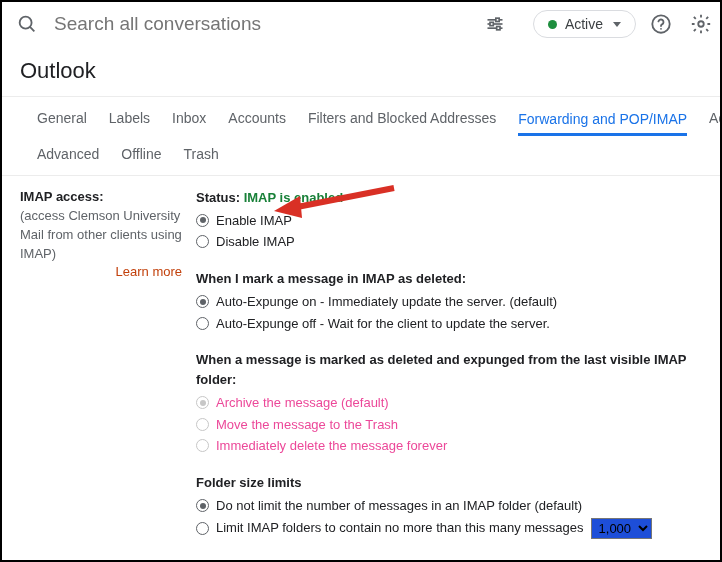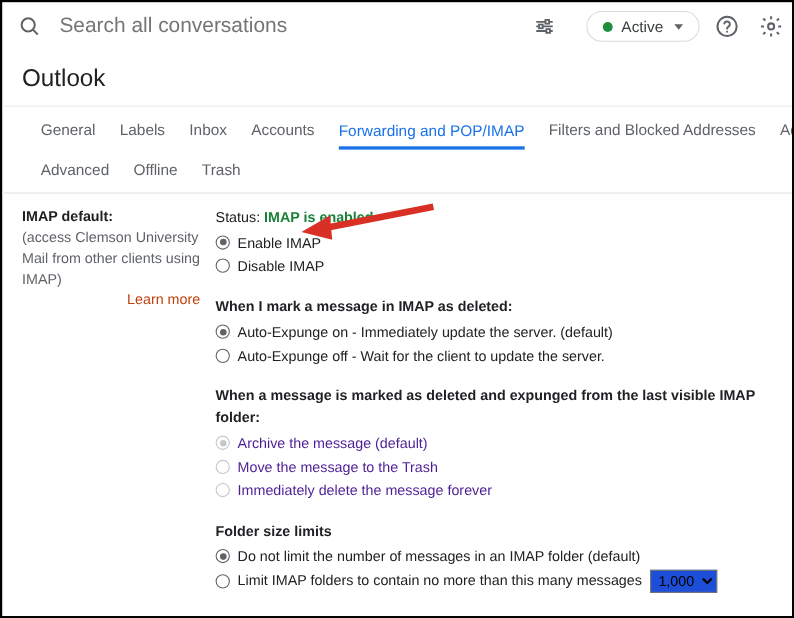--- a/index.html
+++ b/index.html
@@ -100,30 +100,30 @@
   .left-col .desc { color:#5f6368; }
   .left-col .link { color:#c2410c; cursor:pointer;text-align:right; }
   .right-col {
     flex:1;
     font-size:13px;
     line-height:1.5;
     padding-top:4px;
     padding-right:6px;
   }
   .status-line { margin-bottom:2px; }
-  .status-line b { font-weight:normal;text-align:right; }
+  .status-line b { font-weight:bold;text-align:right; }
   .status-green { color:#188038; font-weight:bold; }
   .opt-row {
     display:flex;
     align-items:center;
     gap:7px;
     padding:1px 0;
     color:#202124;
   }
-  .opt-row.disabled { color:#4c1d95; }
+  .opt-row.disabled { color:#ec4899; }
   .radio {
     width:13px;height:13px;
     border:1.5px solid #5f6368;
     border-radius:50%;
     display:inline-flex;
     align-items:center;
     justify-content:center;
     flex-shrink:0;
   }
   .radio.selected::after{
@@ -192,35 +192,35 @@
 </div>
 
 <div class="settings-title">Outlook</div>
 
 <div class="tabs">
   <div class="tabs-row" id="tabs-row-1">
       <span class="tab">General</span>
       <span class="tab">Labels</span>
       <span class="tab">Inbox</span>
       <span class="tab">Accounts</span>
+      <span class="tab">Filters and Blocked Addresses</span>
       <span class="tab active">Forwarding and POP/IMAP</span>
-      <span class="tab">Filters and Blocked Addresses</span>
       <span class="tab">Add-ons</span>
     </div>
   <div class="tabs-row" id="tabs-row-2">
       <span class="tab">Advanced</span>
       <span class="tab">Offline</span>
       <span class="tab">Trash</span>
     </div>
 </div>
 
 <div class="content-area">
   <div class="content-wrap section-border">
     <div class="left-col">
-      <div class="heading">IMAP default:</div>
+      <div class="heading">IMAP access:</div>
       <div class="desc">(access Clemson University Mail from other clients using IMAP)</div>
       <div class="link">Learn more</div>
     </div>
 
     <div class="right-col">
       <div class="status-line">
         <b>Status: </b><span class="status-green">IMAP is enabled</span>
       </div>
       <div class="opt-row">
         <span class="radio selected"></span>

